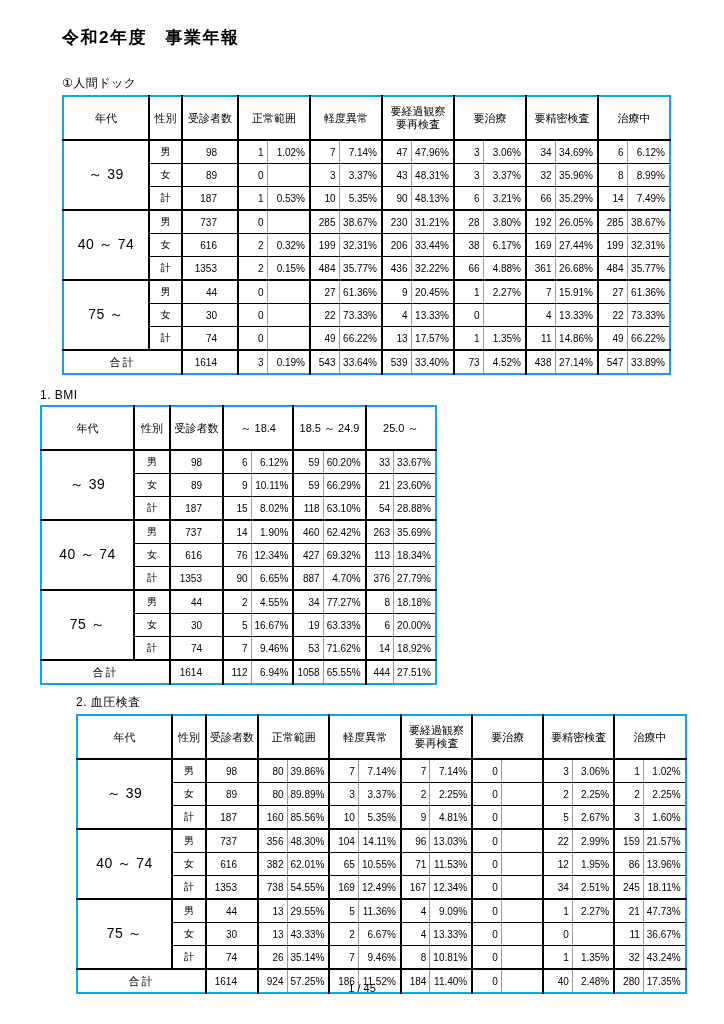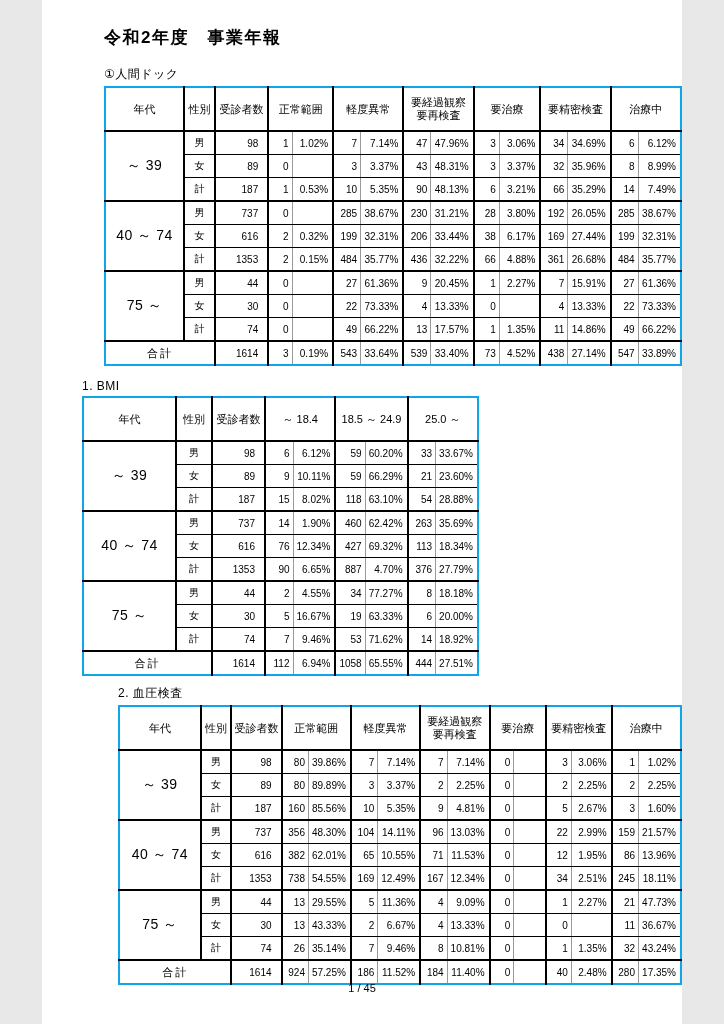--- a/index.html
+++ b/index.html
@@ -1,39 +1,39 @@
 <!DOCTYPE html>
 <html><head>
 <meta charset="utf-8">
 <style>
   html,body { margin:0; padding:0; background:#e8e8e8; }
   .page {
-    position:relative; width:640px; height:1024px; background:#ffffff;
+    position:relative; width:724px; height:1024px; background:#ffffff;
     font-family:"Liberation Sans","DejaVu Sans",sans-serif; color:#000;
     overflow:hidden; margin:0 auto;
   }
   .doc-title { margin:26px 0 0 62px; font-size:17px; font-weight:bold; letter-spacing:1.5px; }
   .section { }
   .section-label { font-size:12px; margin-bottom:3px; letter-spacing:0.5px; }
-  .sec-0 { margin-left:62px; margin-top:17px; }
+  .sec-0 { margin-left:62px; margin-top:26px; }
   .sec-1 { margin-left:40px; margin-top:13px; }
   .sec-2 { margin-left:76px; margin-top:9px; }
   table { border-collapse:collapse; table-layout:fixed; border:2px solid #0ea5e9; }
   th, td { border:1px solid #000; overflow:hidden; white-space:nowrap; }
   th {
     font-weight:normal; font-size:11px; line-height:13px;
     height:42px; text-align:center; padding:0 1px;
   }
   thead th { border-bottom:2px solid #000; }
   td { height:22px; font-size:10px; padding:0 3px; }
   .tl { border-left:2px solid #000; }           
   td.cnt { text-align:right; padding-right:3px; border-right-color:#999; }
   td.pct { text-align:right; padding-right:4px; }
   td.gl  { border-left:1px solid #999; }        
-  td.nvl { text-align:right; padding-right:9px; }
+  td.nvl { text-align:right; padding-right:20px; }
   td.age { text-align:center; font-size:14px; letter-spacing:0.5px; }
   td.sex { text-align:center; }
   td.totlbl { text-align:center; font-size:11px; letter-spacing:2px; }
   tr.bs td { border-top:2px solid #000; }       
   .page-footer { position:absolute; bottom:30px; left:0; width:100%; text-align:center; font-size:11px; }
 </style>
 </head>
 <body>
 
 <div class="page">

